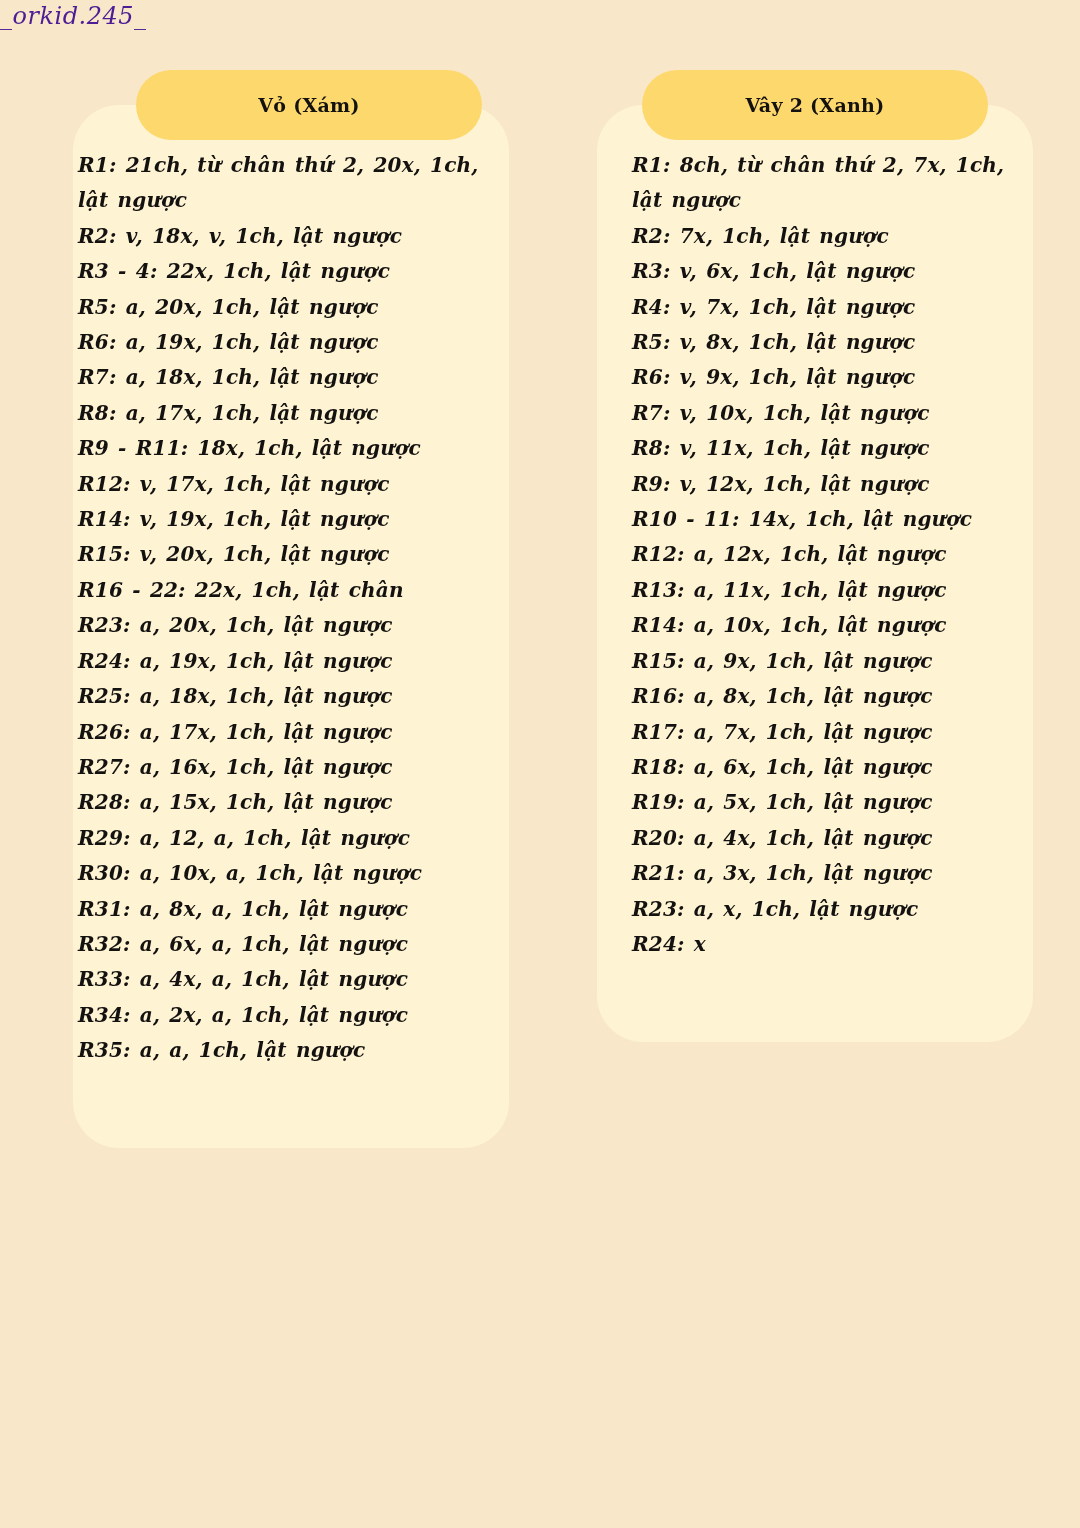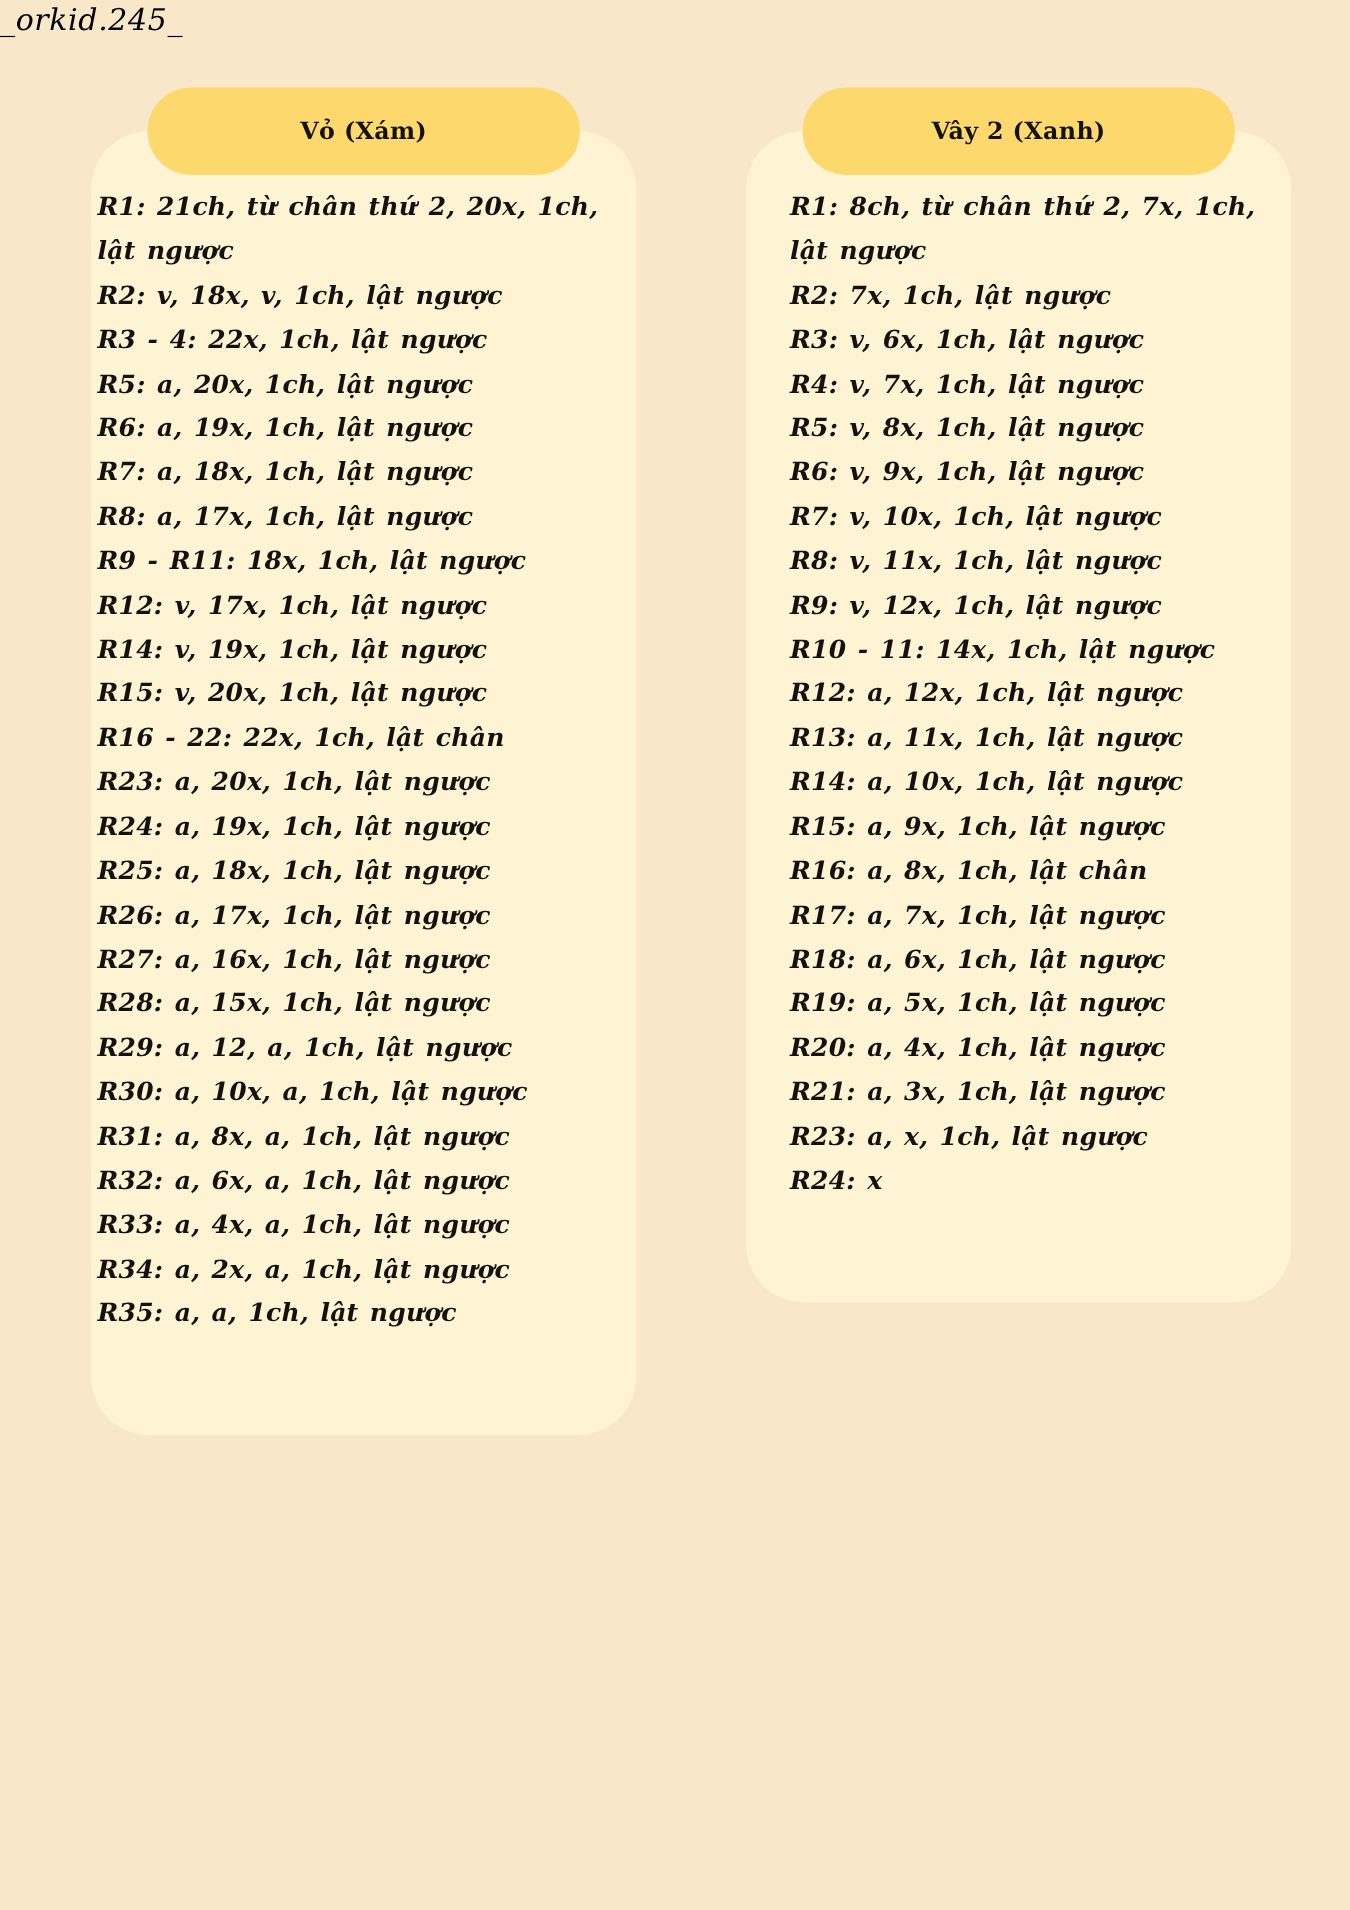--- a/index.html
+++ b/index.html
@@ -7,21 +7,21 @@
     width: 1080px; height: 1528px;
     background: #F8E7C9;
     position: relative; overflow: hidden;
     font-family: "DejaVu Serif", "Liberation Serif", serif;
     color: #141210;
   }
   .watermark {
     position: absolute; left: 0; top: 2px;
     font-family: "DejaVu Serif", "Liberation Serif", serif;
     font-style: italic;
-    font-size: 24px; color: #000000;
+    font-size: 24px; color: #4c1d95;
     letter-spacing: 0.5px;
   }
   .card {
     position: absolute;
     top: 105px;
     width: 436px;
     background: #FEF3D3;
     border-radius: 46px;
   }
   .card.left { left: 73px; height: 1043px; }
@@ -30,21 +30,21 @@
     position: absolute;
     top: 70px;
     width: 346px; height: 70px;
     background: #FDD86C;
     border-radius: 35px;
     display: flex; align-items: center; justify-content: center;
     font-weight: bold; font-size: 19px;
     letter-spacing: 0.3px;
     z-index: 2;
   }
-  .pill.left { left: 118px; }
+  .pill.left { left: 136px; }
   .pill.right { left: 642px; }
   .rows {
     position: absolute;
     top: 148px;
     width: 410px;
     margin: 0; padding: 0; list-style: none;
     font-weight: bold;
     font-size: 20px;
     line-height: 35.4px;
     letter-spacing: 0.2px;
@@ -100,21 +100,21 @@
     <li>R5: v, 8x, 1ch, lật ngược</li>
     <li>R6: v, 9x, 1ch, lật ngược</li>
     <li>R7: v, 10x, 1ch, lật ngược</li>
     <li>R8: v, 11x, 1ch, lật ngược</li>
     <li>R9: v, 12x, 1ch, lật ngược</li>
     <li>R10 - 11: 14x, 1ch, lật ngược</li>
     <li>R12: a, 12x, 1ch, lật ngược</li>
     <li>R13: a, 11x, 1ch, lật ngược</li>
     <li>R14: a, 10x, 1ch, lật ngược</li>
     <li>R15: a, 9x, 1ch, lật ngược</li>
-    <li>R16: a, 8x, 1ch, lật chân</li>
+    <li>R16: a, 8x, 1ch, lật ngược</li>
     <li>R17: a, 7x, 1ch, lật ngược</li>
     <li>R18: a, 6x, 1ch, lật ngược</li>
     <li>R19: a, 5x, 1ch, lật ngược</li>
     <li>R20: a, 4x, 1ch, lật ngược</li>
     <li>R21: a, 3x, 1ch, lật ngược</li>
     <li>R23: a, x, 1ch, lật ngược</li>
     <li>R24: x</li>
   </ul>
 
 </body></html>

